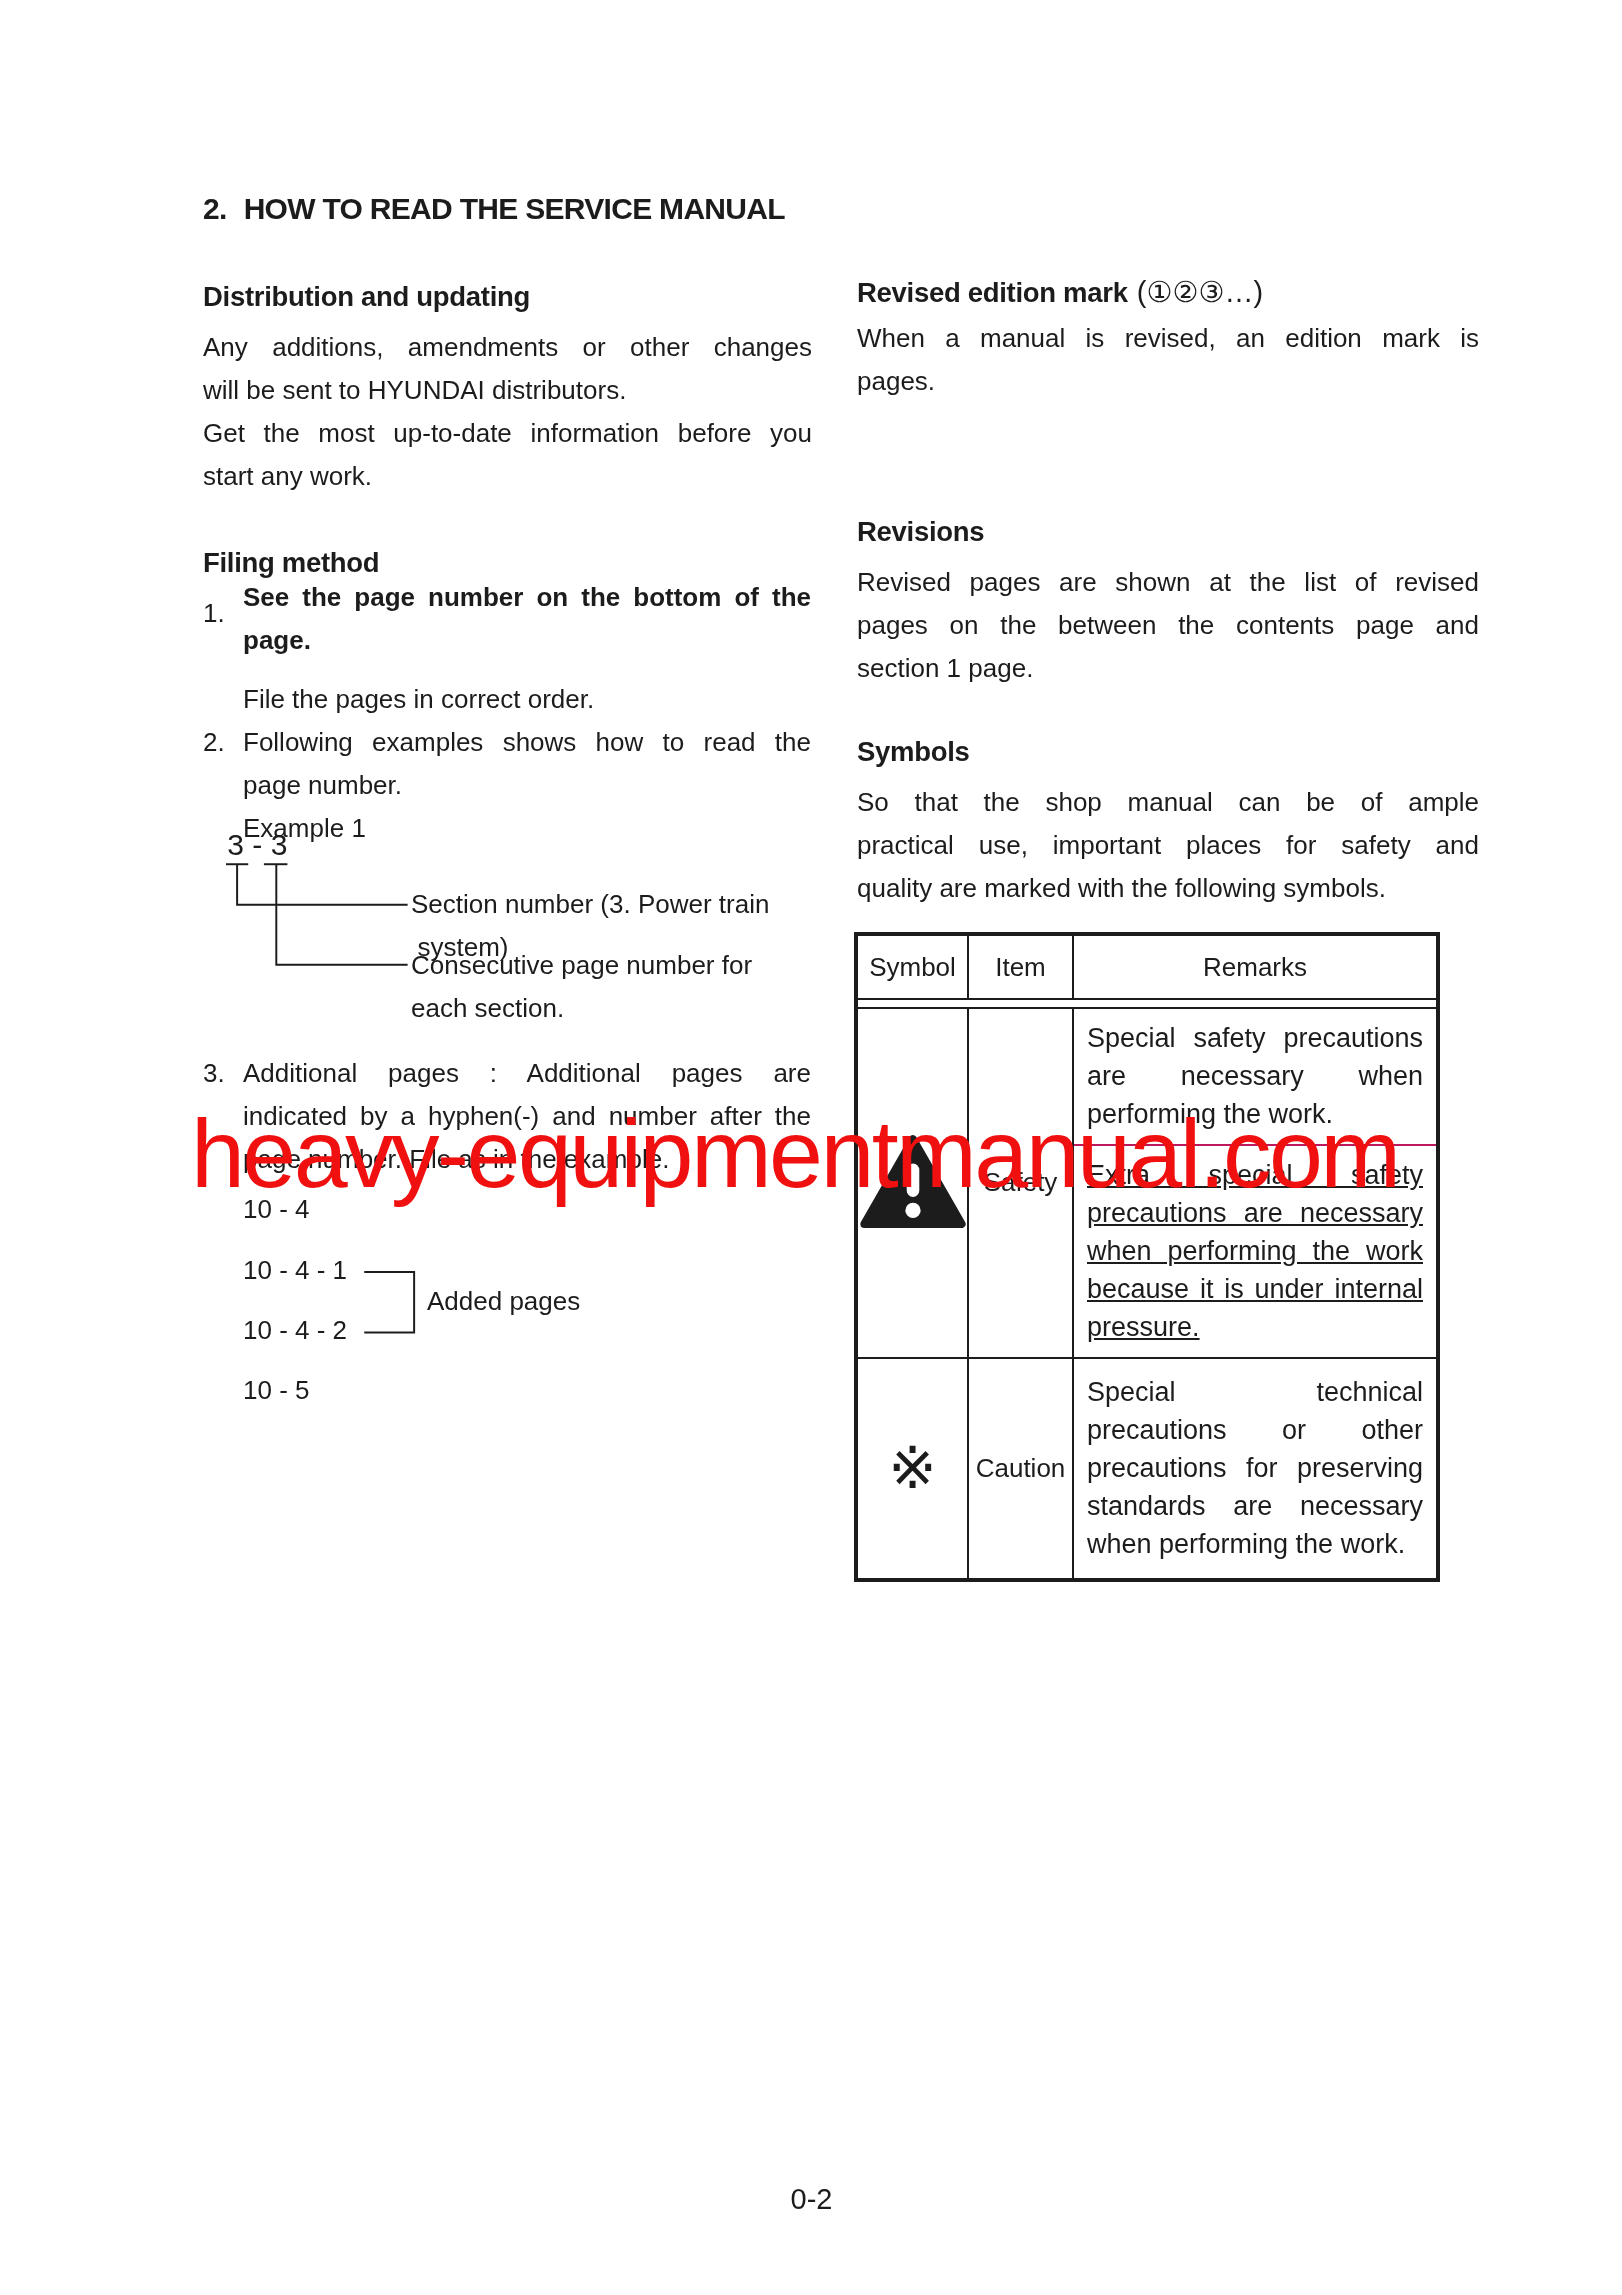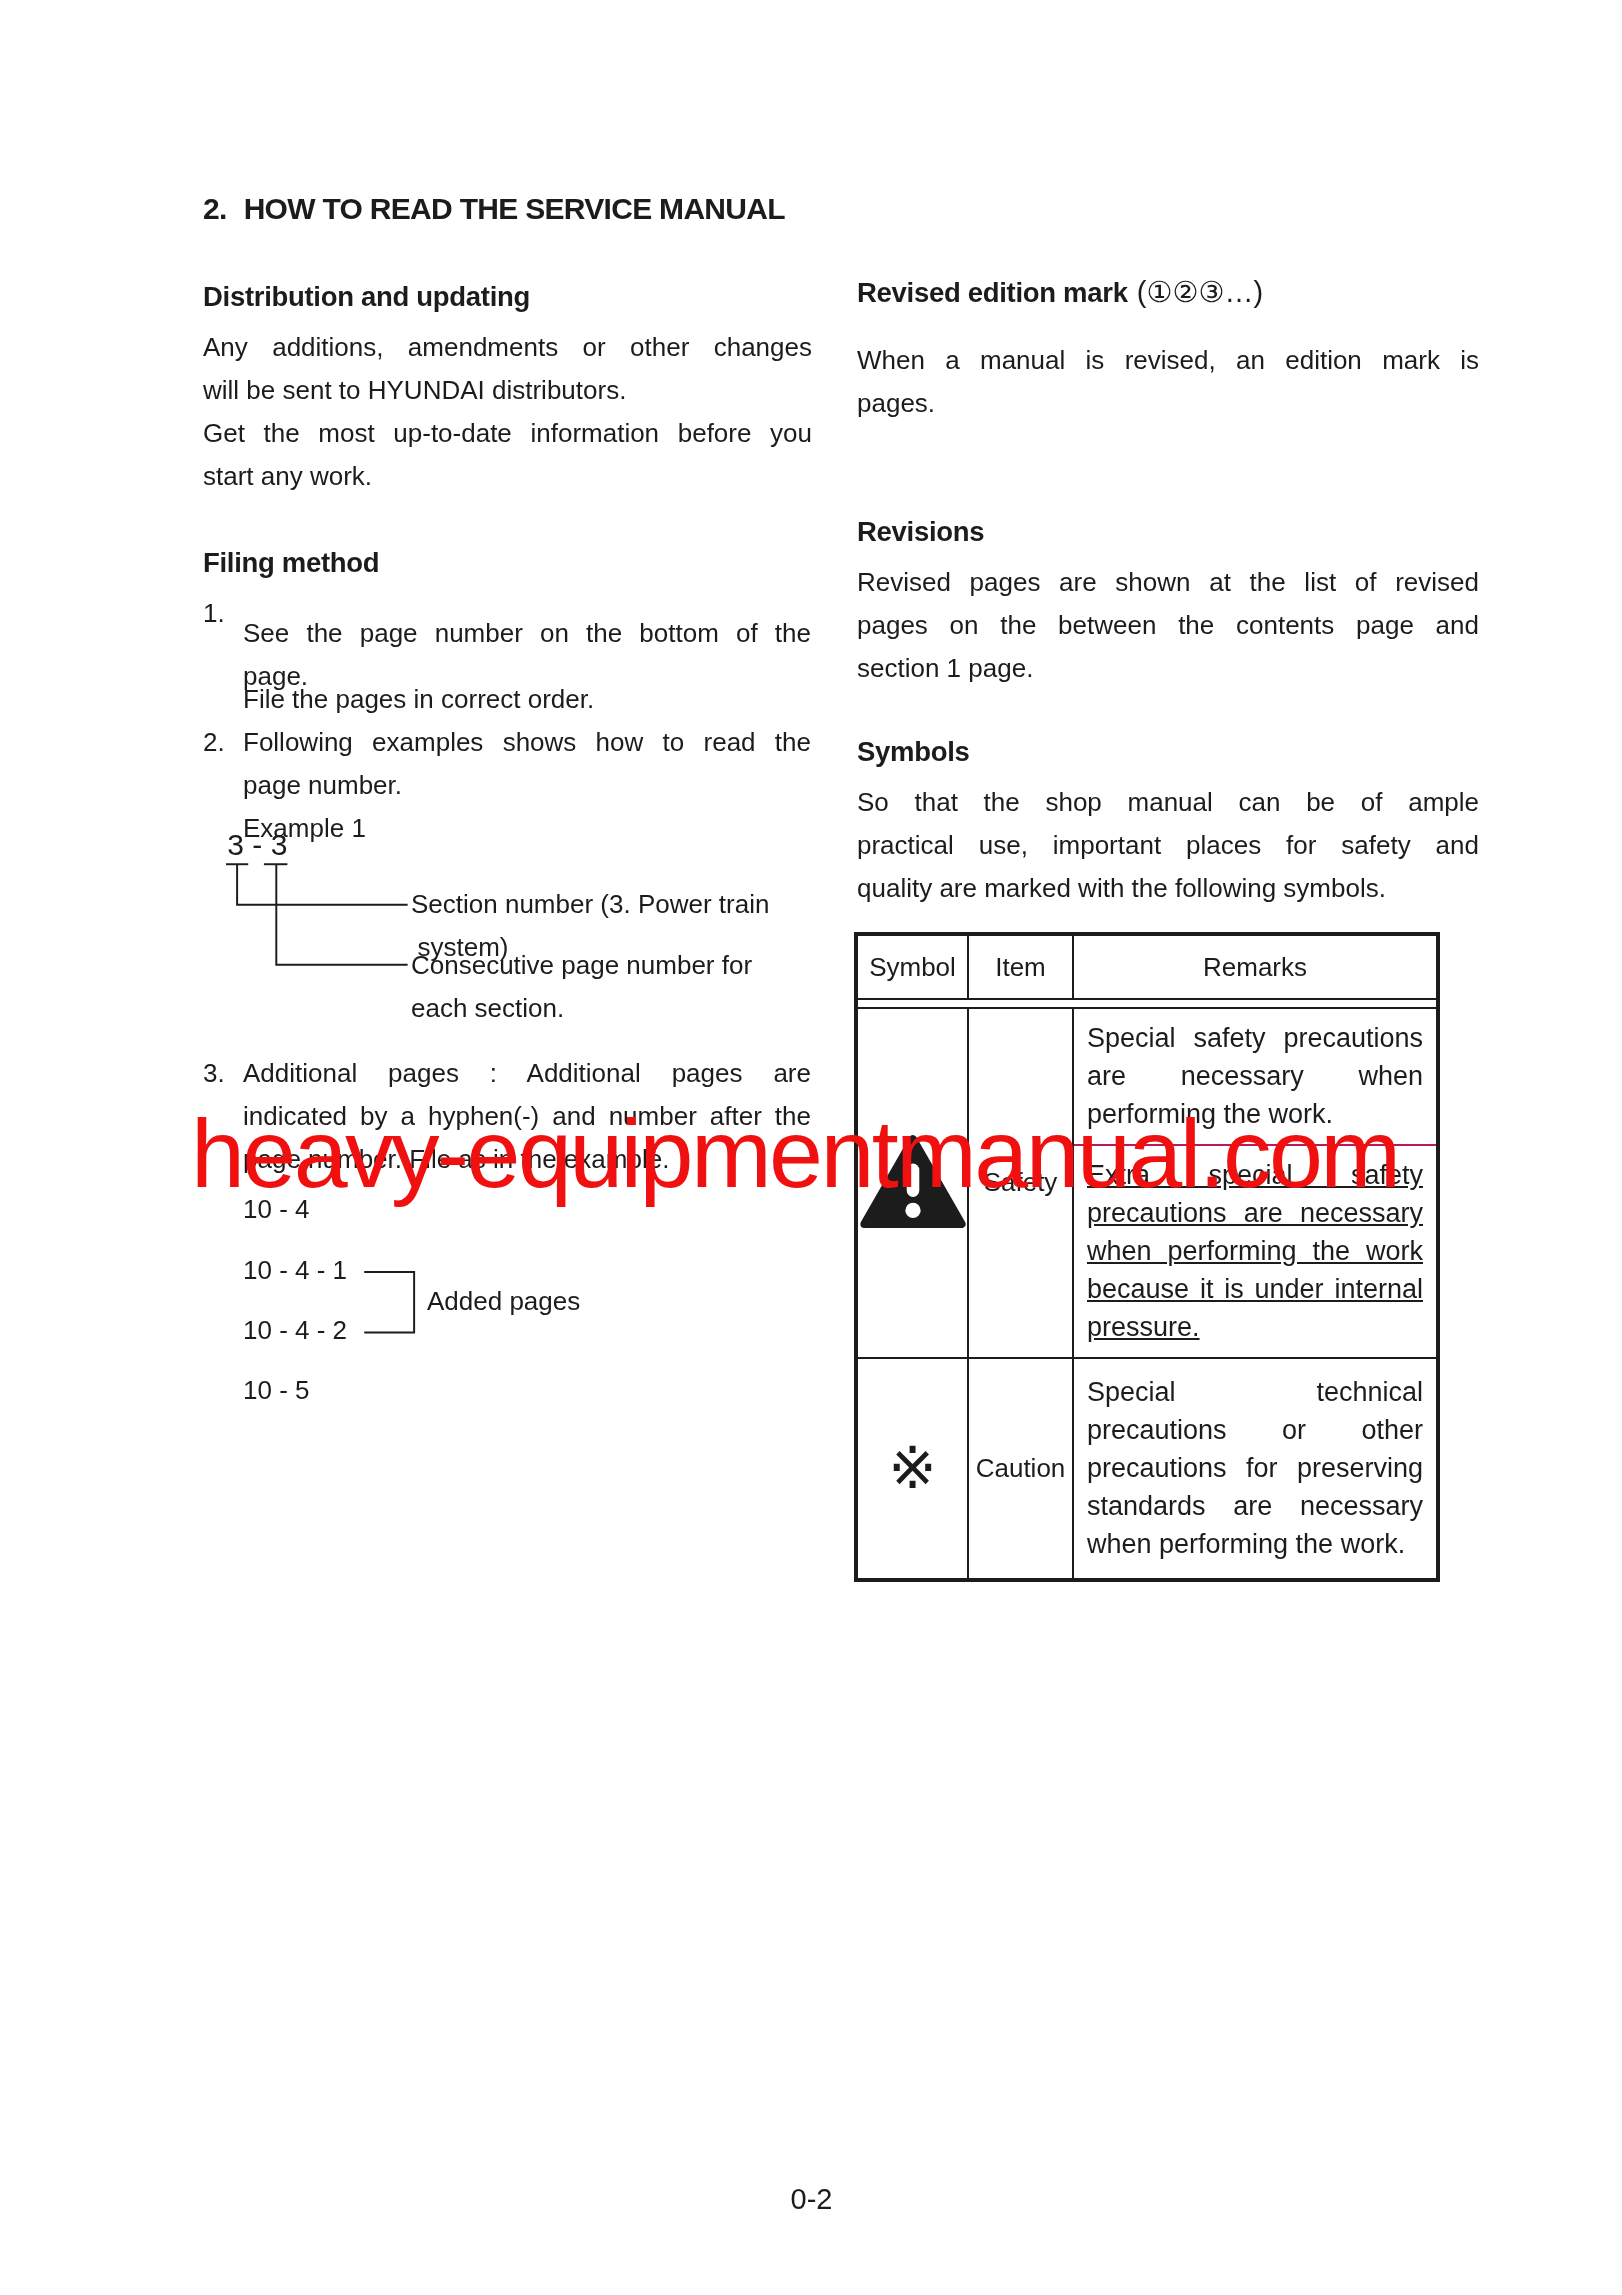--- a/index.html
+++ b/index.html
@@ -20,37 +20,37 @@
   #r-h3{left:857px;top:736px;}
   
   .jline{font-size:26px;line-height:43px;text-align:justify;text-align-last:justify;}
   .jline.last{text-align-last:left;}
   .lw{width:609px;}      
   .iw{width:568px;}      
   .rw{width:622px;}      
   #l-p1{left:203px;top:326px;}
   #l-p2{left:203px;top:412px;}
   #item1-num{left:203px;top:592px;font-size:26px;line-height:43px;}
-  #item1-text{left:243px;top:612px;}
+  #item1-text{left:243px;top:576px;font-weight:bold;}
   #item1-text2{left:243px;top:678px;font-size:26px;line-height:43px;}
   #item2-num{left:203px;top:721px;font-size:26px;line-height:43px;}
   #item2-text{left:243px;top:721px;}
   #example-label{left:243px;top:807px;font-size:26px;line-height:43px;}
   #item3-num{left:203px;top:1052px;font-size:26px;line-height:43px;}
   #item3-text{left:243px;top:1052px;}
   
   #diagram-svg{left:226px;top:826px;}
   #dlabel1{left:411px;top:883px;width:393px;font-size:26px;line-height:43px;}
   #dlabel2{left:411px;top:944px;width:366px;font-size:26px;line-height:43px;}
   .pagerow{left:243px;font-size:26px;line-height:43px;white-space:nowrap;}
   #prow0{top:1188px;} #prow1{top:1249px;} #prow2{top:1309px;} #prow3{top:1369px;}
   #bracket-svg{left:359px;top:1251px;}
   #added-pages{left:427px;top:1280px;font-size:26px;line-height:43px;white-space:nowrap;}
   
-  #r-p1{left:857px;top:339px;}
+  #r-p1{left:857px;top:317px;}
   #r-p2{left:857px;top:561px;}
   #r-p3{left:857px;top:781px;}
   
   #tbl{left:854px;top:932px;width:586px;border:4.6px solid #1c1c1c;box-sizing:border-box;background:#fff;}
   .trow{display:flex;align-items:stretch;}
   .cell{box-sizing:border-box;}
   .c-sym{flex:0 0 111px;border-right:2px solid #1c1c1c;display:flex;align-items:center;justify-content:center;}
   .c-item{flex:0 0 105px;border-right:2px solid #1c1c1c;display:flex;align-items:center;justify-content:center;font-size:26px;}
   .c-rem{flex:1 1 auto;display:flex;flex-direction:column;justify-content:center;}
   .thead .cell{font-size:26px;padding:15.7px 0;}

